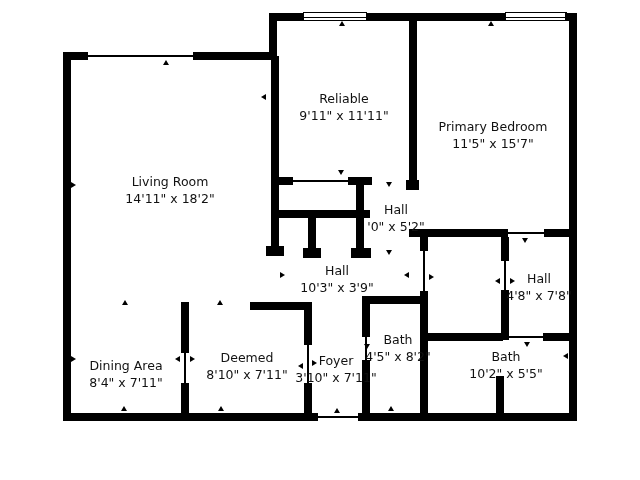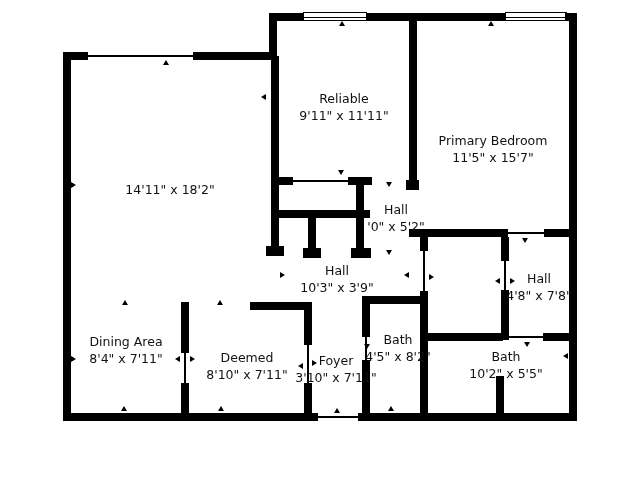--- a/index.html
+++ b/index.html
@@ -126,27 +126,28 @@
   <div class="mk r" style="left:190px;top:356px"></div>
   <div class="mk l" style="left:298px;top:363px"></div>
   <div class="mk r" style="left:312px;top:360px"></div>
   <div class="mk d" style="left:364px;top:344px"></div>
   <div class="mk u" style="left:121px;top:406px"></div>
   <div class="mk u" style="left:218px;top:406px"></div>
   <div class="mk u" style="left:334px;top:408px"></div>
   <div class="mk u" style="left:388px;top:406px"></div>
 
   <div class="room" style="left:170px;top:190px">
+    <span class="nm">Living Room</span>
     <span class="dm">14'11" x 18'2"</span>
   </div>
   <div class="room" style="left:344px;top:107px">
     <span class="nm">Reliable</span>
     <span class="dm">9'11" x 11'11"</span>
   </div>
-  <div class="room" style="left:493px;top:149px">
+  <div class="room" style="left:493px;top:135px">
     <span class="nm">Primary Bedroom</span>
     <span class="dm">11'5" x 15'7"</span>
   </div>
   <div class="room" style="left:396px;top:218px">
     <span class="nm">Hall</span>
     <span class="dm">'0" x 5'2"</span>
   </div>
   <div class="room" style="left:337px;top:279px">
     <span class="nm">Hall</span>
     <span class="dm">10'3" x 3'9"</span>
@@ -156,21 +157,21 @@
     <span class="dm">4'8" x 7'8"</span>
   </div>
   <div class="room" style="left:398px;top:348px">
     <span class="nm">Bath</span>
     <span class="dm">4'5" x 8'2"</span>
   </div>
   <div class="room" style="left:506px;top:365px">
     <span class="nm">Bath</span>
     <span class="dm">10'2" x 5'5"</span>
   </div>
-  <div class="room" style="left:126px;top:350px">
+  <div class="room" style="left:126px;top:374px">
     <span class="nm">Dining Area</span>
     <span class="dm">8'4" x 7'11"</span>
   </div>
   <div class="room" style="left:247px;top:366px">
     <span class="nm">Deemed</span>
     <span class="dm">8'10" x 7'11"</span>
   </div>
   <div class="room" style="left:336px;top:369px">
     <span class="nm">Foyer</span>
     <span class="dm">3'10" x 7'11"</span>

